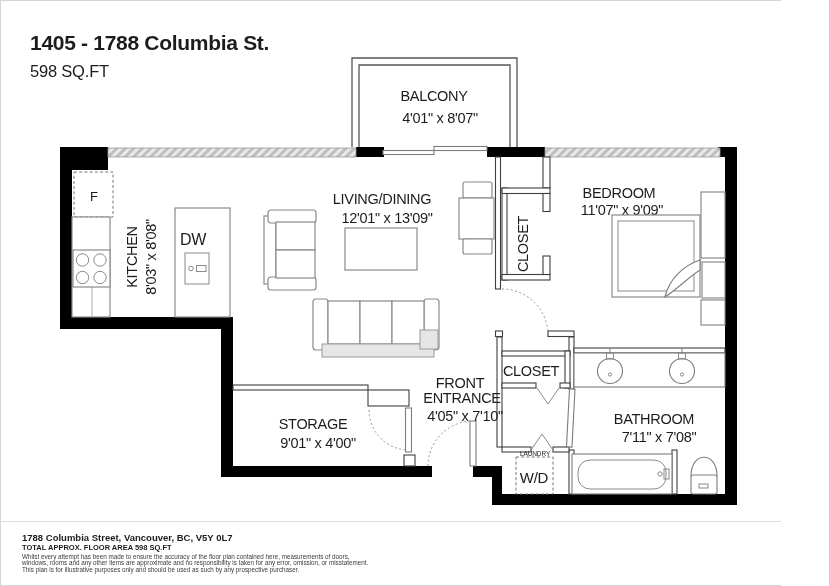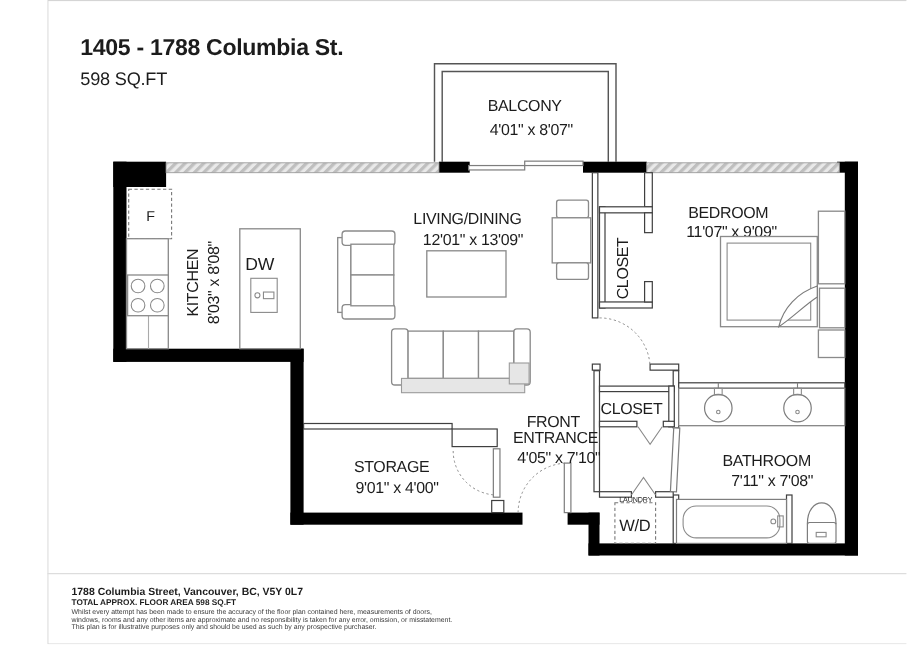--- a/index.html
+++ b/index.html
@@ -1,17 +1,17 @@
 <!DOCTYPE html>
 <html><head>
 <meta charset="utf-8">
 <style>
   html,body{margin:0;padding:0;background:#fff;}
   .page{position:relative;width:781px;height:586px;background:#ffffff;overflow:hidden;
-        font-family:"Liberation Sans","DejaVu Sans",sans-serif;padding-left:43px;}
+        font-family:"Liberation Sans","DejaVu Sans",sans-serif;}
   svg{display:block;}
   text{fill:#1c1c1c;}
   .title{font-size:21px;font-weight:bold;letter-spacing:-0.3px;}
   .subtitle{font-size:16.5px;letter-spacing:-0.2px;}
   .lbl{font-size:14.5px;text-anchor:middle;letter-spacing:-0.3px;}
   .small{font-size:13px;text-anchor:middle;}
   .tiny{font-size:6.5px;text-anchor:middle;letter-spacing:-0.1px;}
   .addr{font-size:9.5px;font-weight:bold;}
   .total{font-size:7.5px;font-weight:bold;}
   .disc{font-size:6.3px;fill:#3a3a3a;}

